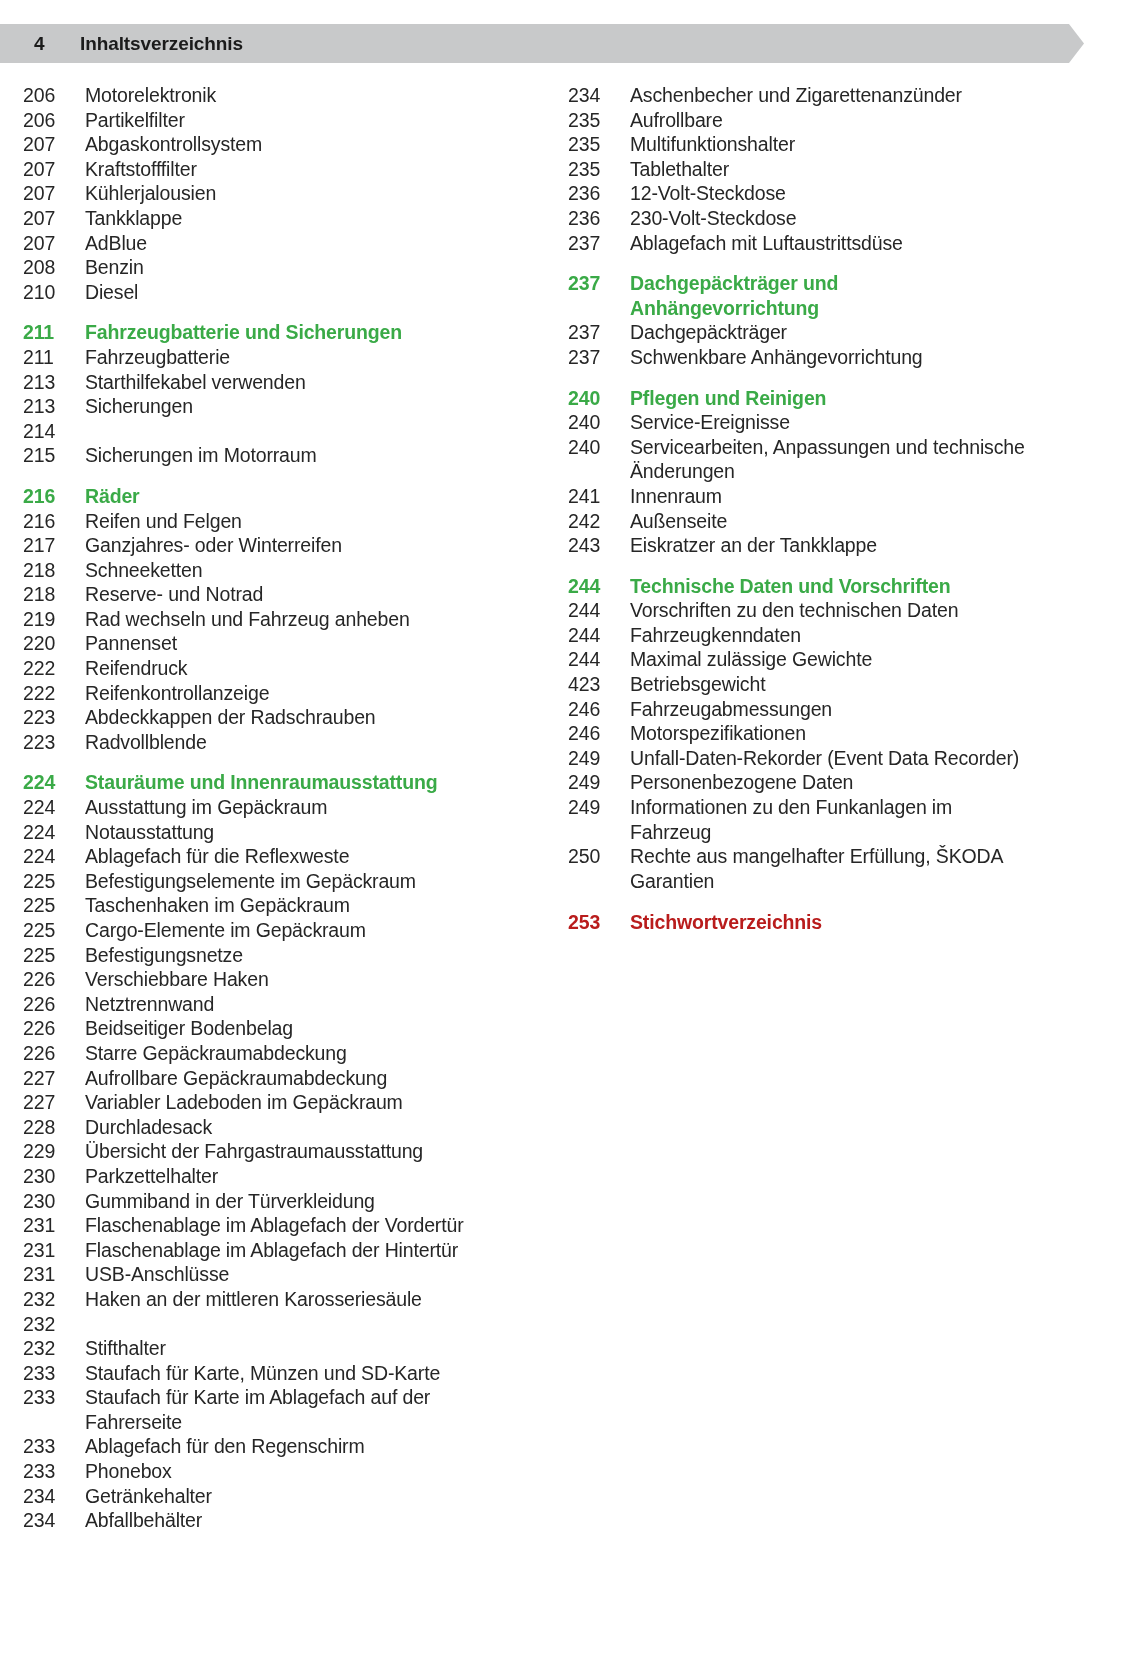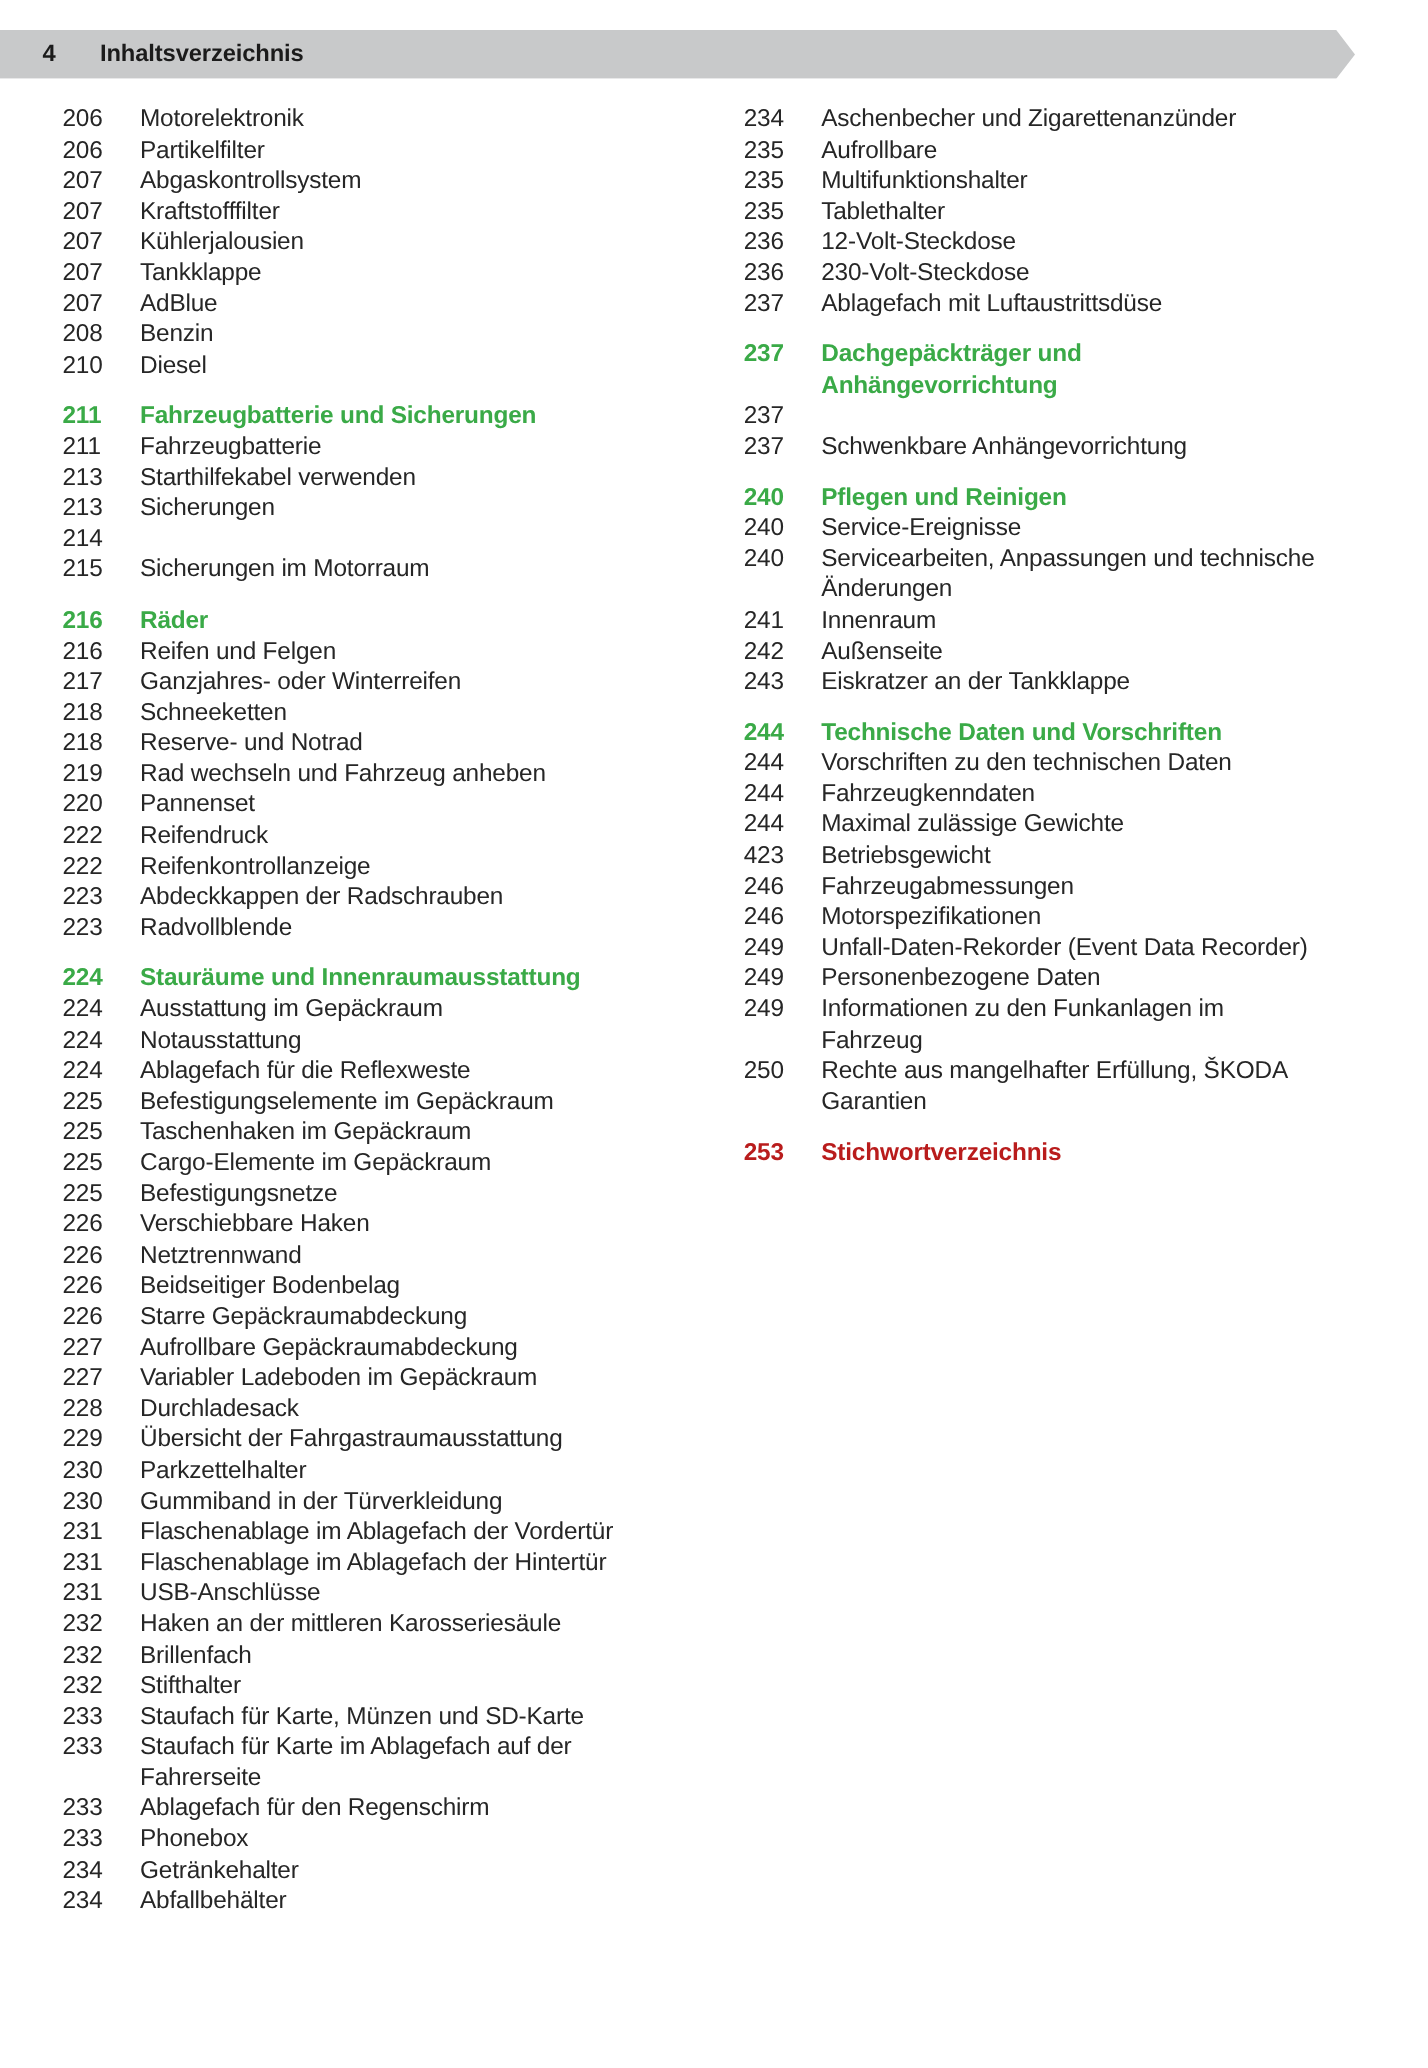--- a/index.html
+++ b/index.html
@@ -24,21 +24,21 @@
     align-items: center;
     font-size: 19px;
     font-weight: 700;
     color: #1b1b1b;
     letter-spacing: -0.1px;
   }
   .header-bar .hnum { margin-left: 34px; width: 46px; }
   .columns {
     position: absolute;
     top: 83px;
-    left: 50px;
+    left: 23px;
     right: 24px;
     display: flex;
     align-items: flex-start;
   }
   .col { display: block; }
   .col-left { width: 545px; flex-shrink: 0; }
   .col-right { flex: 1; }
   .row {
     display: flex;
     font-size: 19.5px;
@@ -255,21 +255,20 @@
       <div class="row entry">
         <span class="num">231</span>
         <span class="label">USB-Anschlüsse</span>
       </div>
       <div class="row entry">
         <span class="num">232</span>
         <span class="label">Haken an der mittleren Karosseriesäule</span>
       </div>
       <div class="row entry">
         <span class="num">232</span>
-        <span class="label">Brillenfach</span>
       </div>
       <div class="row entry">
         <span class="num">232</span>
         <span class="label">Stifthalter</span>
       </div>
       <div class="row entry">
         <span class="num">233</span>
         <span class="label">Staufach für Karte, Münzen und SD-Karte</span>
       </div>
       <div class="row entry">
@@ -323,20 +322,21 @@
         <span class="num">237</span>
         <span class="label">Ablagefach mit Luftaustrittsdüse</span>
       </div>
       <div class="row section">
         <span class="num">237</span>
         <span class="label">Dachgepäckträger und
 Anhängevorrichtung</span>
       </div>
       <div class="row entry">
         <span class="num">237</span>
+        <span class="label">Dachgepäckträger</span>
       </div>
       <div class="row entry">
         <span class="num">237</span>
         <span class="label">Schwenkbare Anhängevorrichtung</span>
       </div>
       <div class="row section">
         <span class="num">240</span>
         <span class="label">Pflegen und Reinigen</span>
       </div>
       <div class="row entry">

